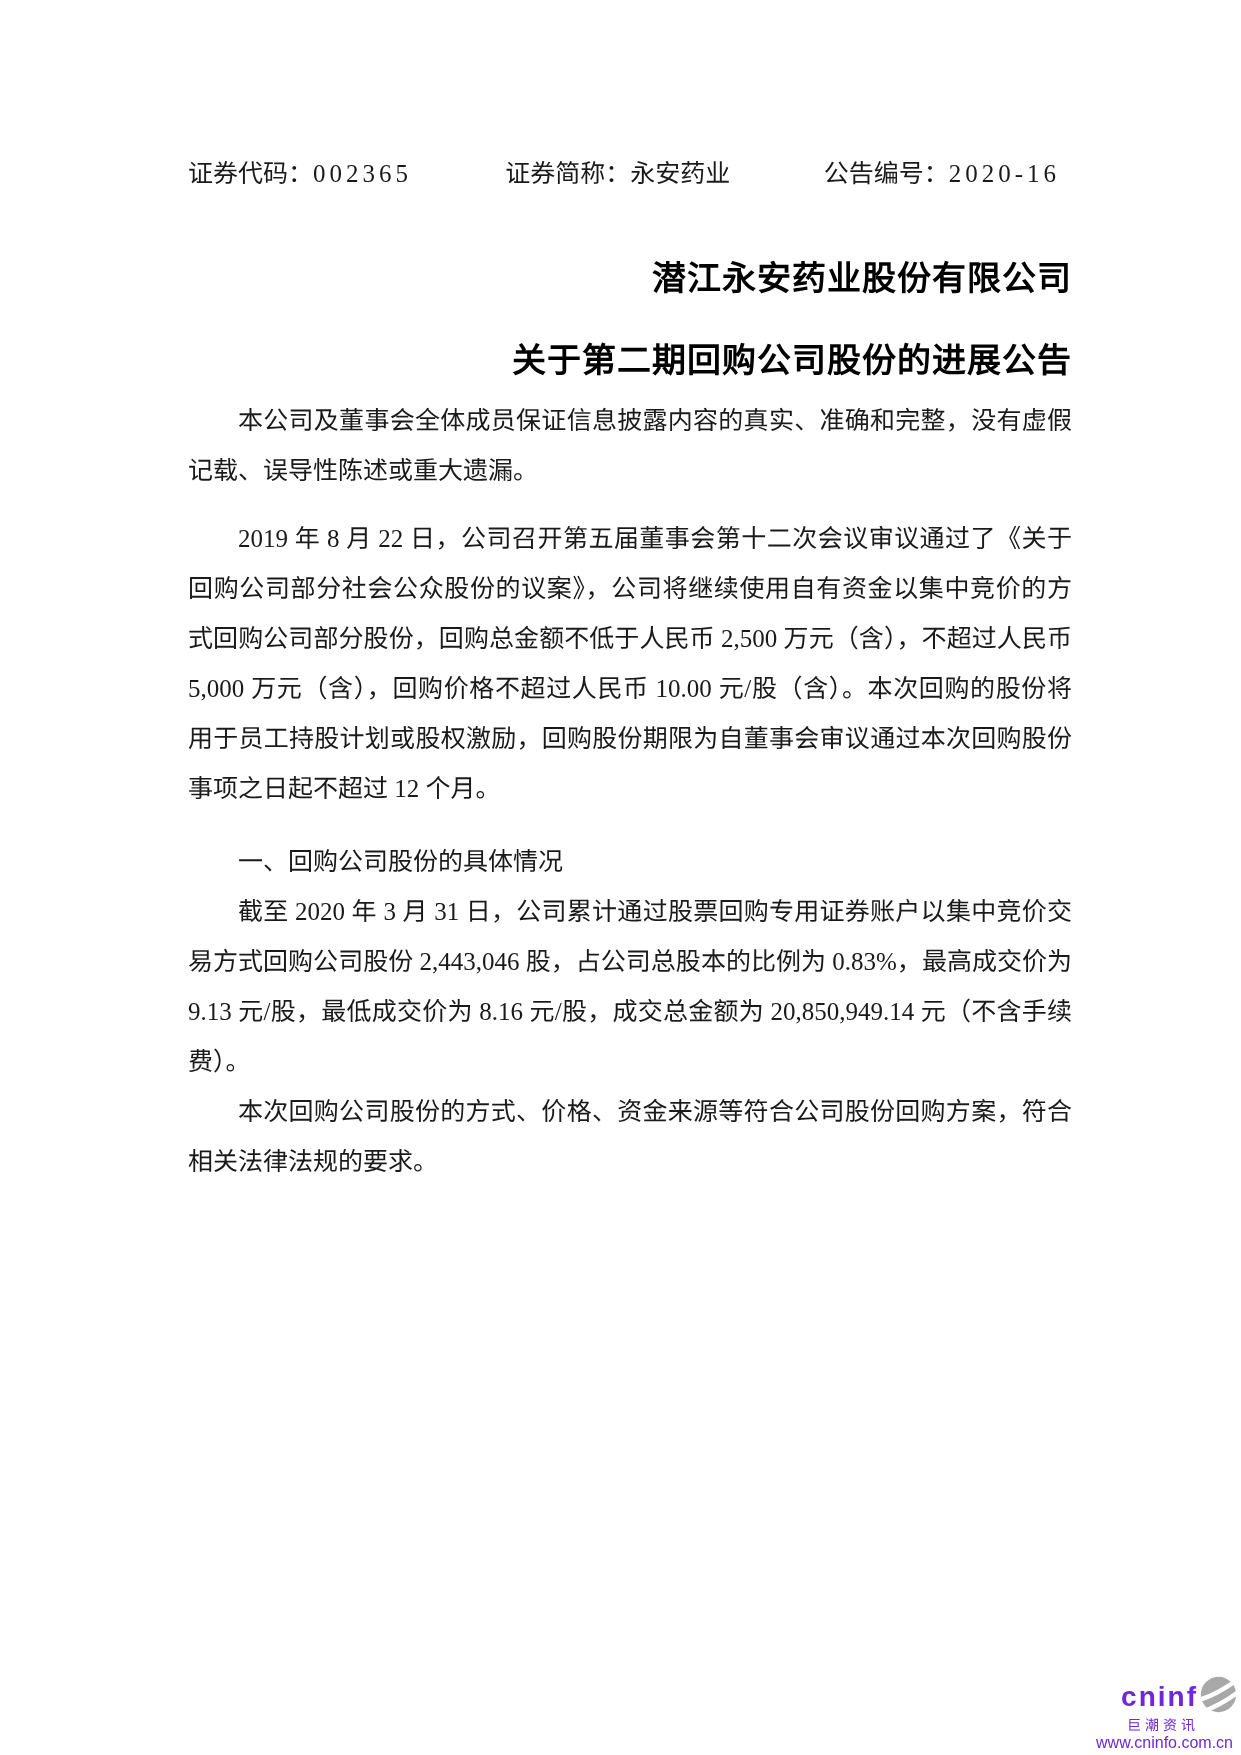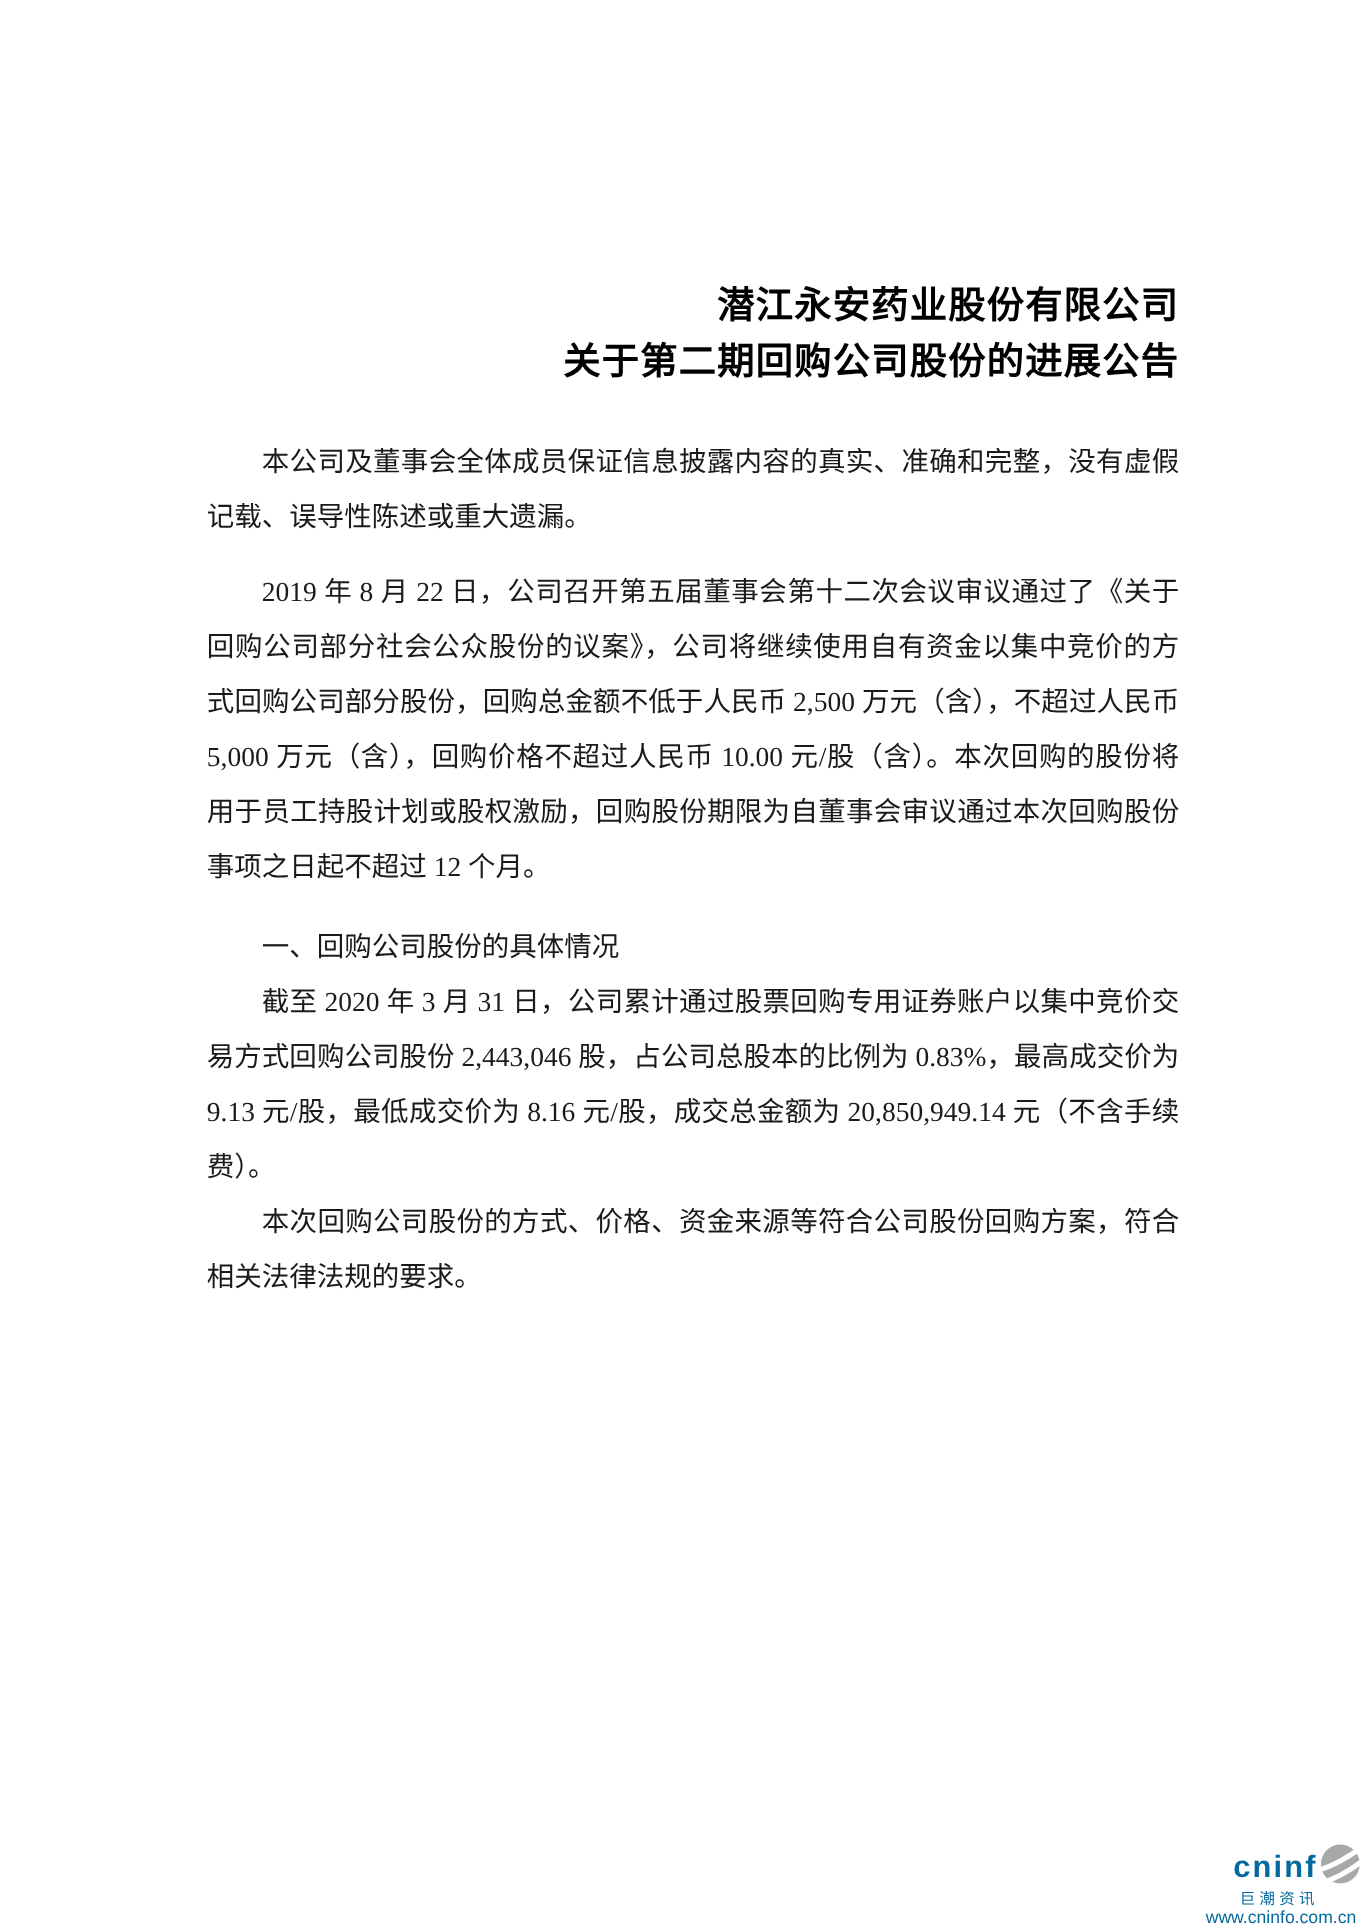--- a/index.html
+++ b/index.html
@@ -38,21 +38,21 @@
     width: 884px;
     text-align: right;
     font-family: "Liberation Sans", "DejaVu Sans", sans-serif;
     font-weight: 700;
     font-size: 34px;
     line-height: 44px;
     letter-spacing: 1px;
     color: #000000;
   }
   .title-company { top: 256px; }
-  .title-subject { top: 310px; font-family: Liberation Mono, monospace; }
+  .title-subject { top: 338px; }
 
   
   .doc-body {
     position: absolute;
     top: 396px;
     left: 188px;
     width: 884px;
     font-size: 25px;
     line-height: 50px;
     text-align: justify;
@@ -69,21 +69,21 @@
   }
 
   
   .cninfo-logo {
     position: absolute;
     top: 1676px;
     right: 4px;
     display: flex;
     flex-direction: column;
     align-items: flex-end;
-    color: #0369a1;
+    color: #6d28d9;
     font-family: "Liberation Sans", "DejaVu Sans", sans-serif;
   }
   .cninfo-row {
     display: flex;
     align-items: center;
   }
   .cninfo-word {
     font-weight: 700;
     font-size: 28px;
     line-height: 28px;
@@ -100,20 +100,25 @@
     font-size: 16px;
     line-height: 18px;
     margin: 1px 4px 0 16px;
   }
 </style>
 </head>
 <body>
 
 <div class="page">
 
+  <div class="doc-header">
+    <span><span>证券代码：</span><span class="hdr-value">002365</span></span>
+    <span><span>证券简称：</span><span>永安药业</span></span>
+    <span><span>公告编号：</span><span class="hdr-value">2020-16</span></span>
+  </div>
 
   <div class="doc-title title-company">潜江永安药业股份有限公司</div>
   <div class="doc-title title-subject">关于第二期回购公司股份的进展公告</div>
 
   <div class="doc-body">
     <p class="para">本公司及董事会全体成员保证信息披露内容的真实、准确和完整，没有虚假记载、误导性陈述或重大遗漏。</p>
     <p class="para para-gap">2019 年 8 月 22 日，公司召开第五届董事会第十二次会议审议通过了《关于回购公司部分社会公众股份的议案》，公司将继续使用自有资金以集中竞价的方式回购公司部分股份，回购总金额不低于人民币 2,500 万元（含），不超过人民币 5,000 万元（含），回购价格不超过人民币 10.00 元/股（含）。本次回购的股份将用于员工持股计划或股权激励，回购股份期限为自董事会审议通过本次回购股份事项之日起不超过 12 个月。</p>
     <p class="section-heading">一、回购公司股份的具体情况</p>
     <p class="para">截至 2020 年 3 月 31 日，公司累计通过股票回购专用证券账户以集中竞价交易方式回购公司股份 2,443,046 股，占公司总股本的比例为 0.83%，最高成交价为 9.13 元/股，最低成交价为 8.16 元/股，成交总金额为 20,850,949.14 元（不含手续费）。</p>
     <p class="para">本次回购公司股份的方式、价格、资金来源等符合公司股份回购方案，符合相关法律法规的要求。</p>

